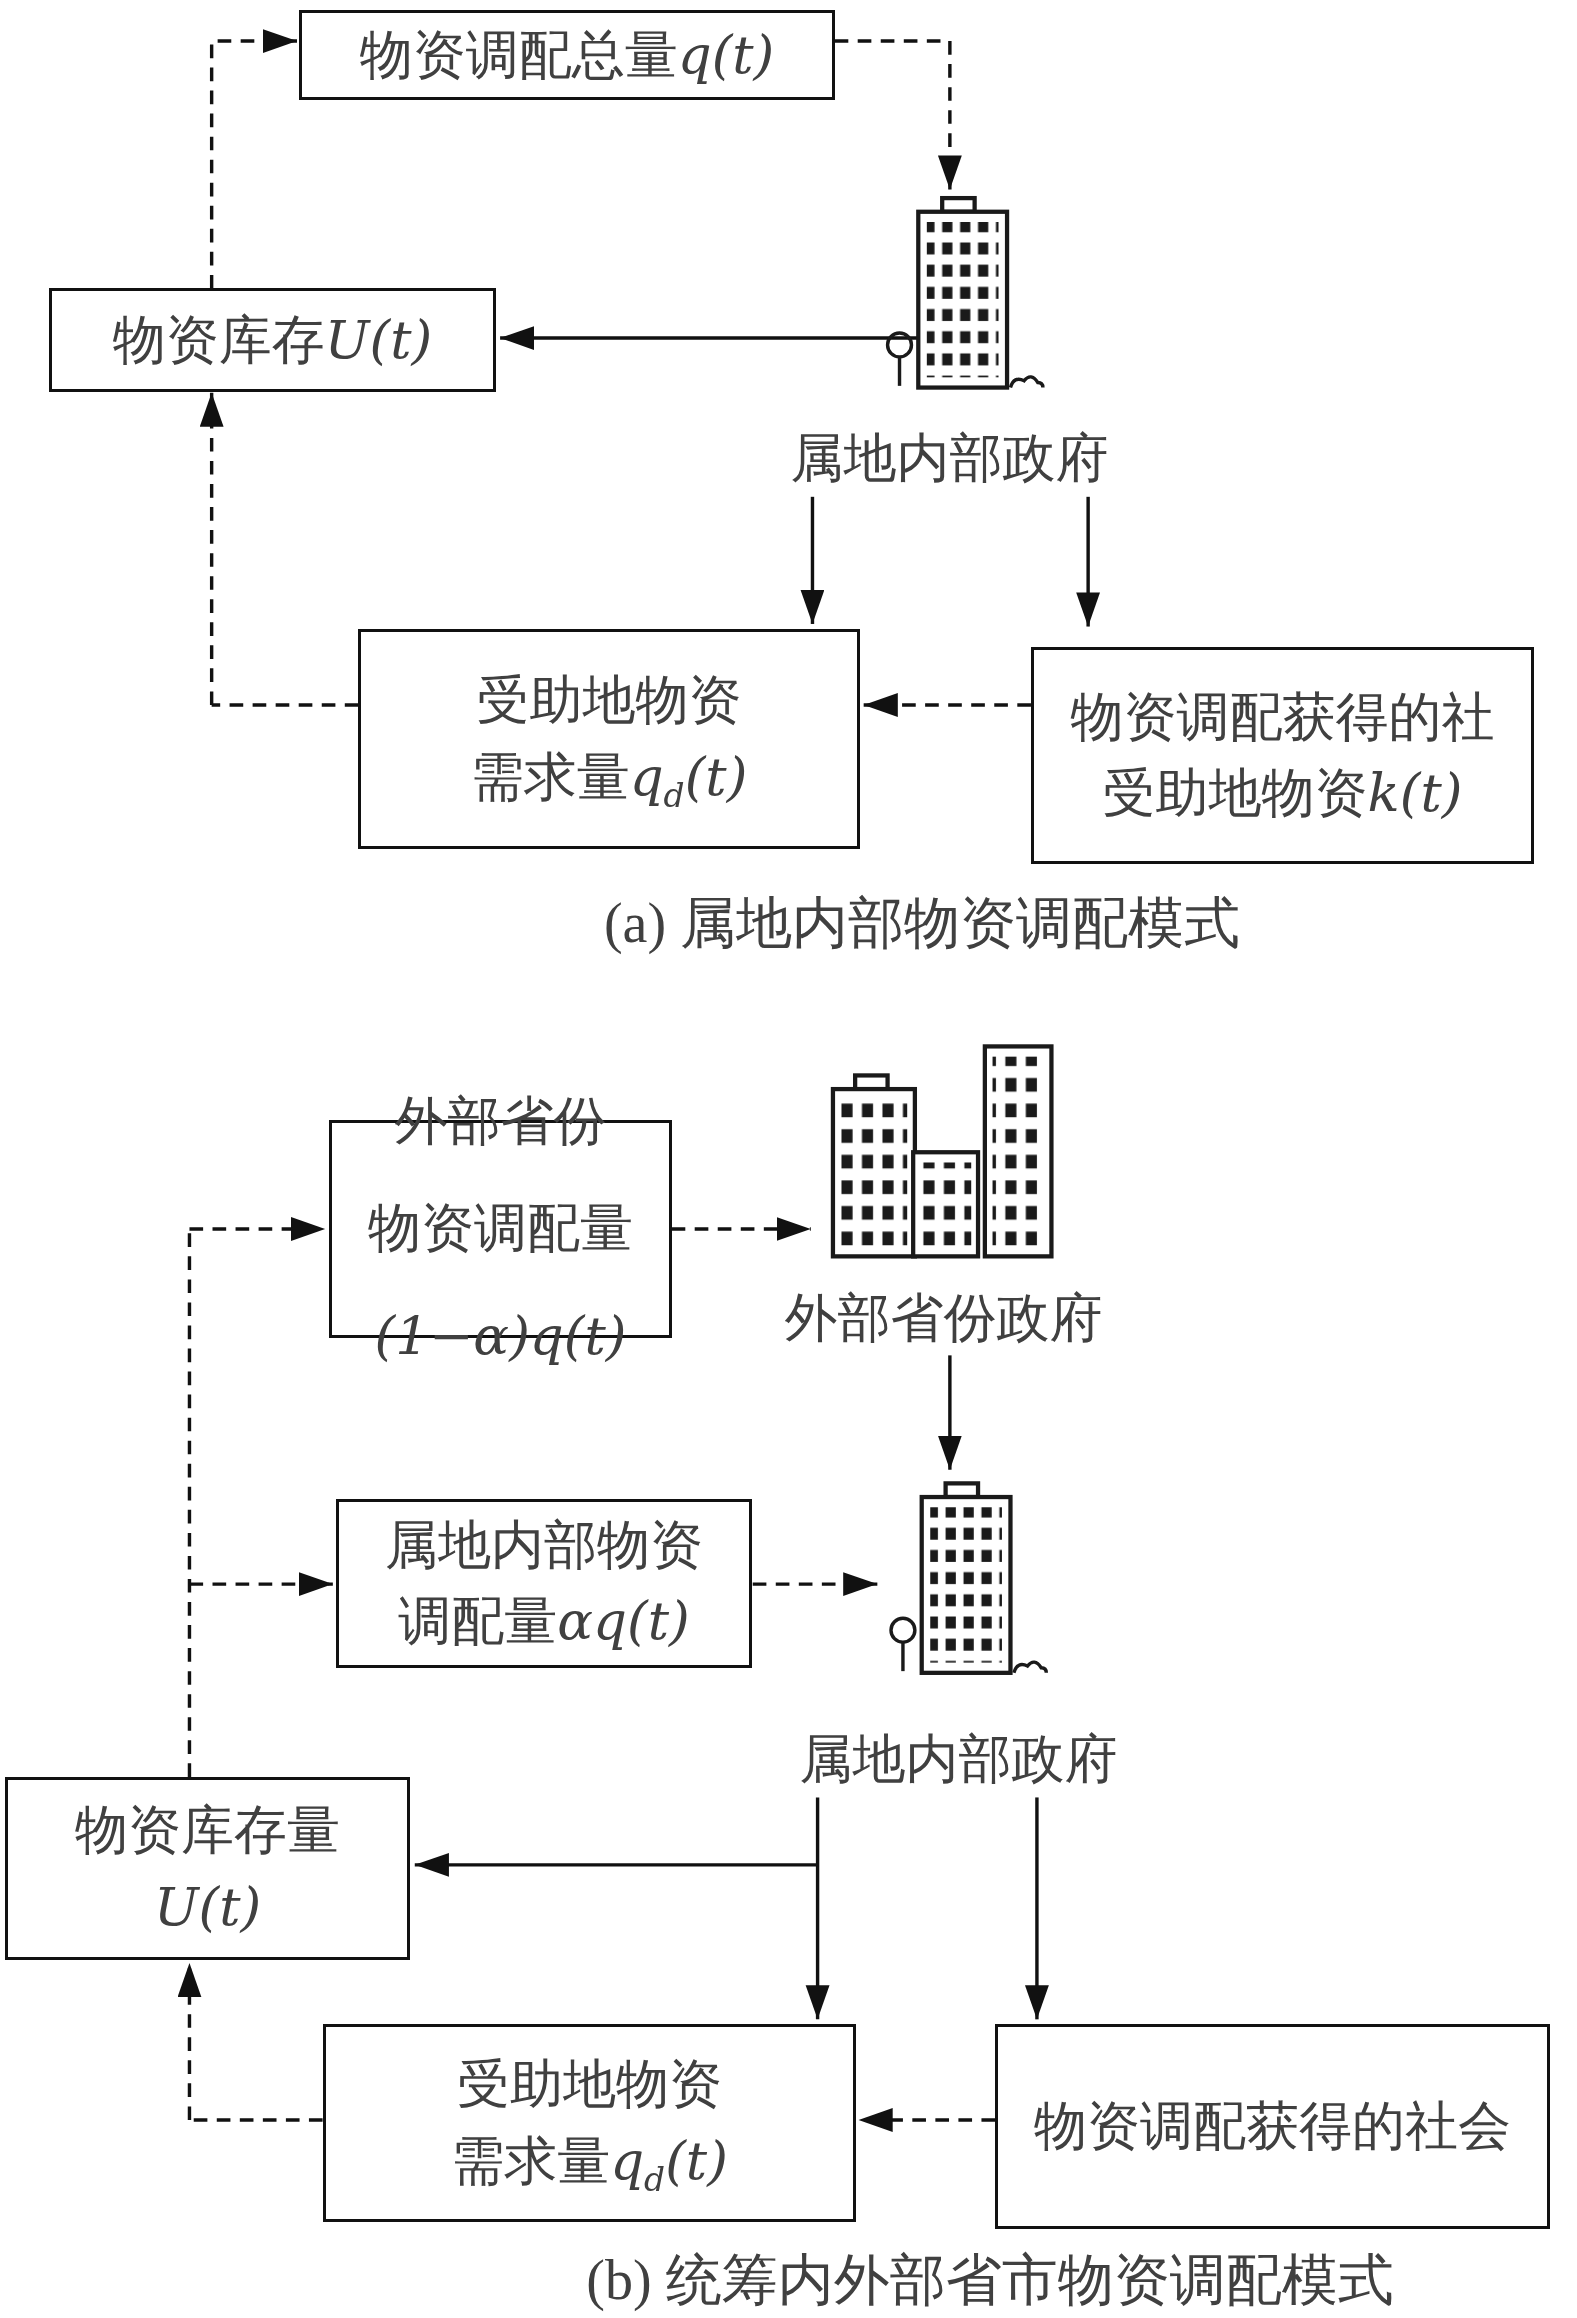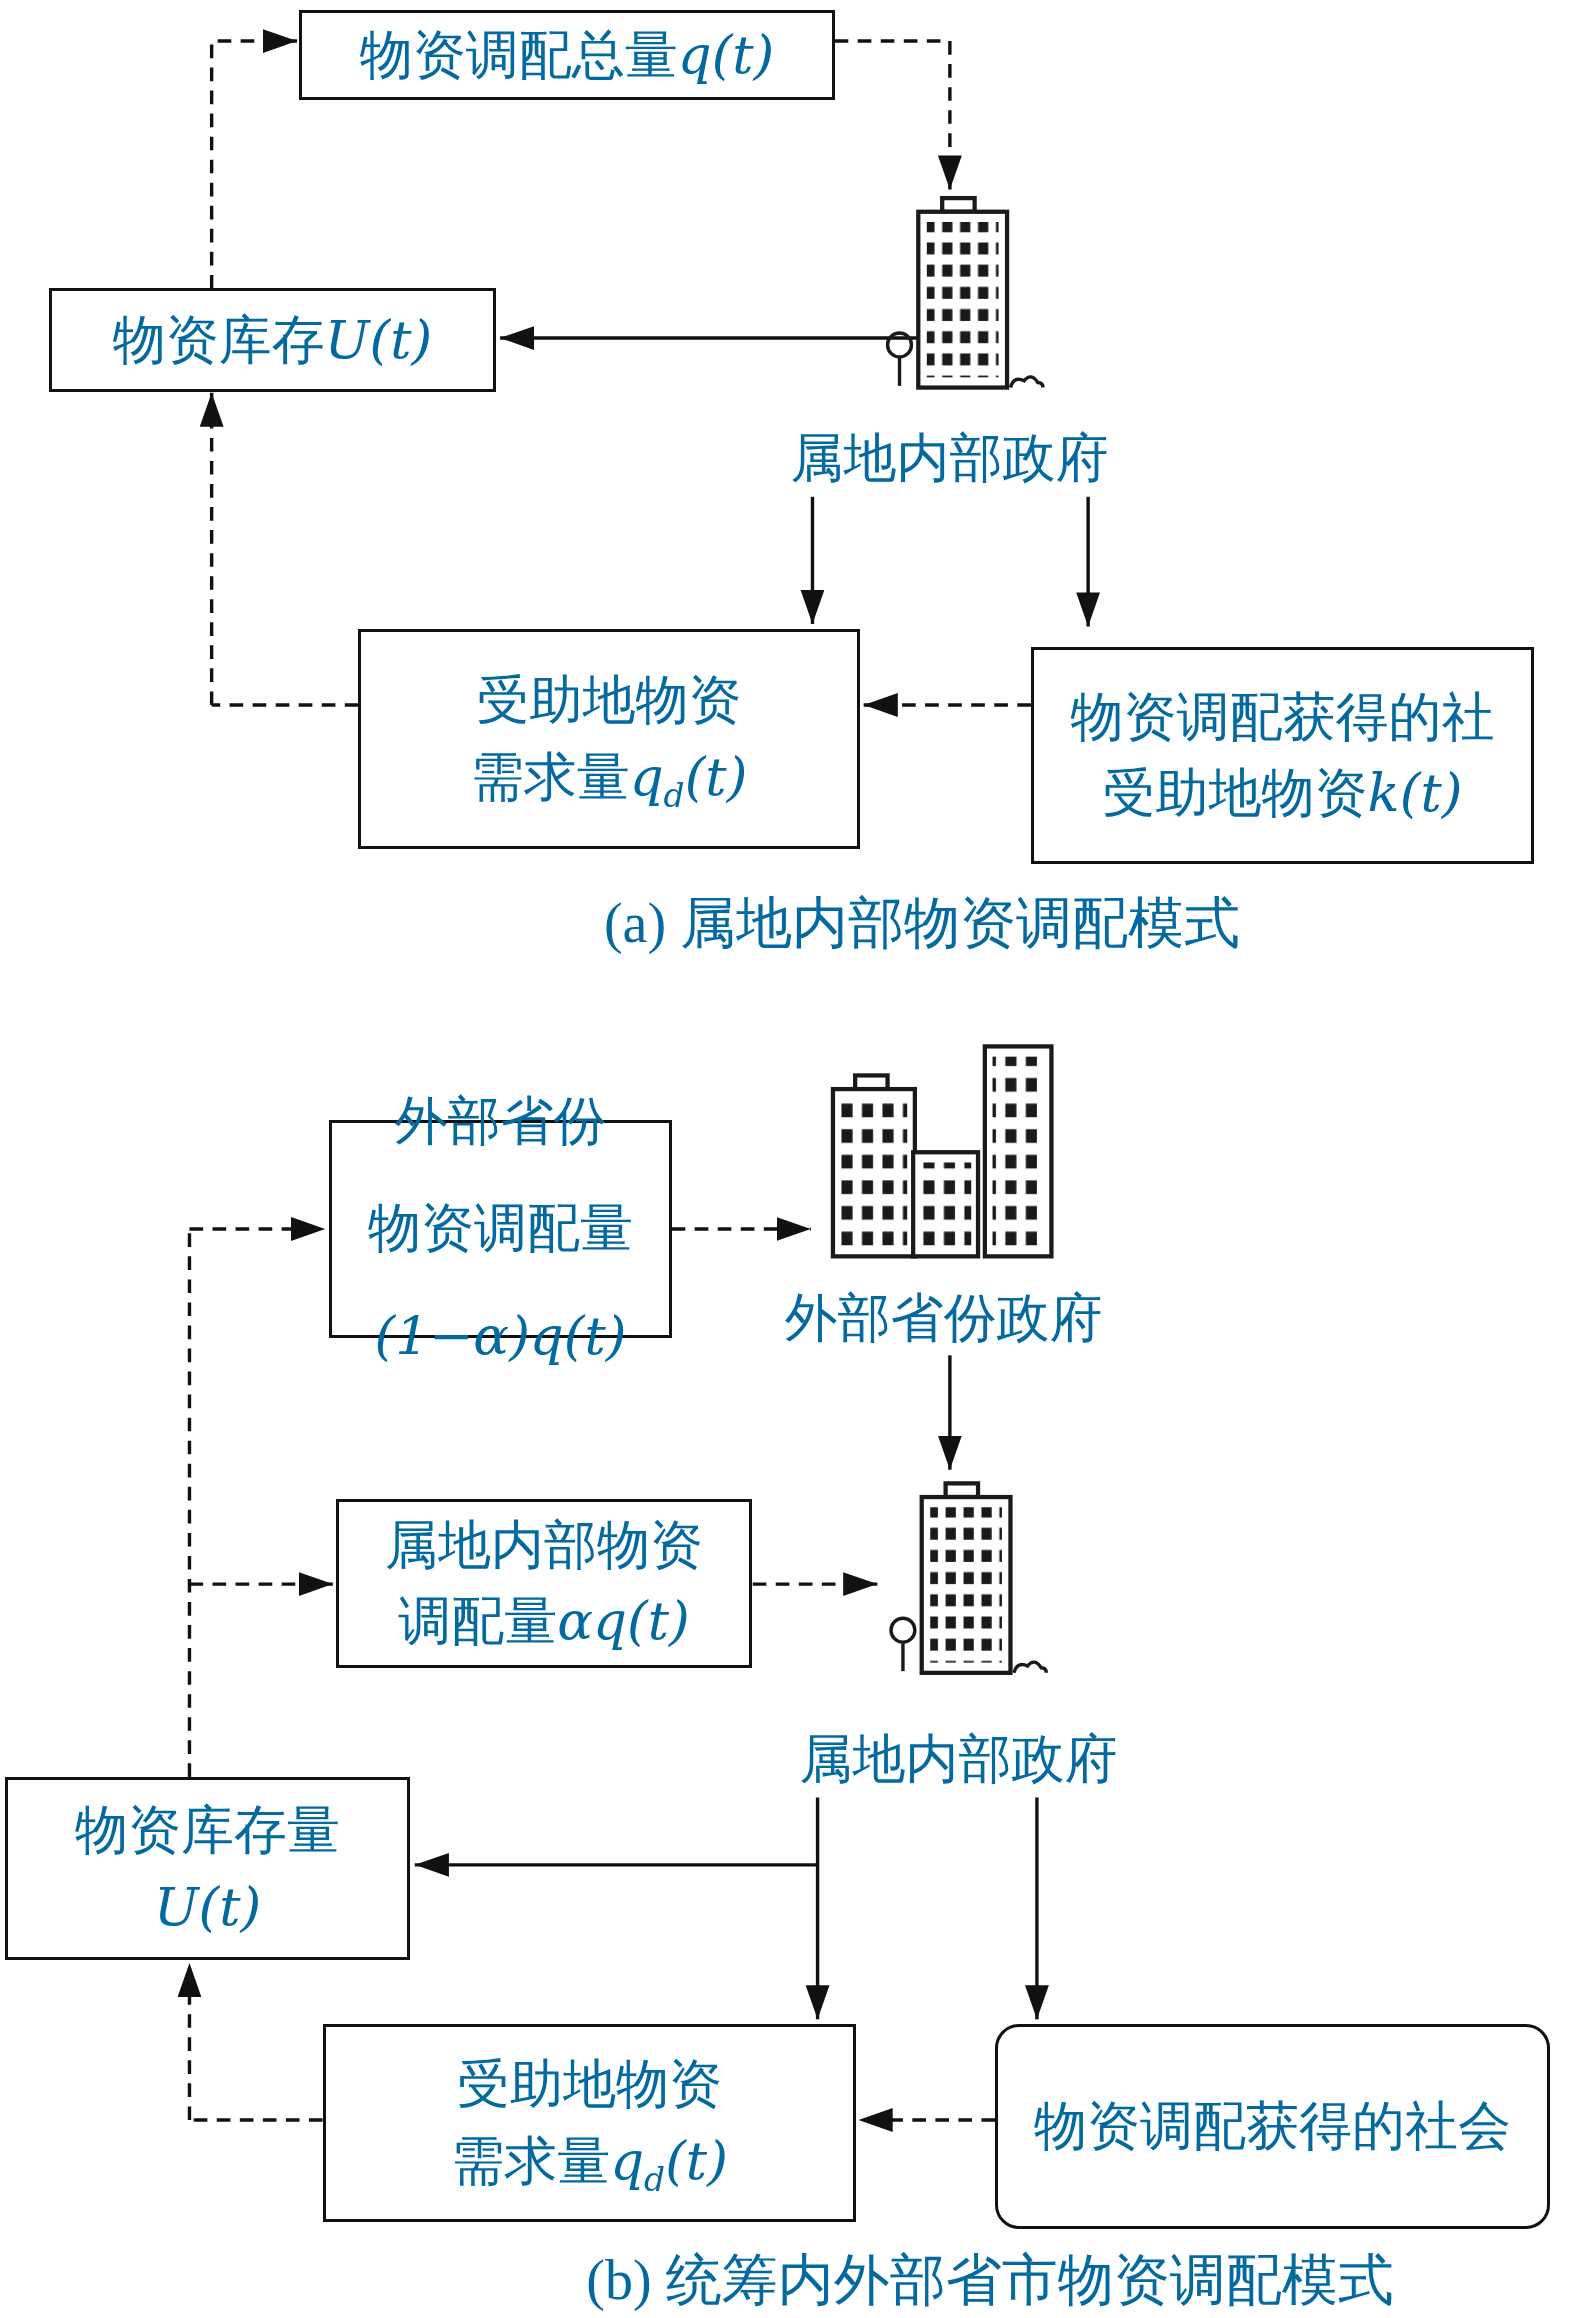--- a/index.html
+++ b/index.html
@@ -2,21 +2,21 @@
 <html style="font-size:13.7px"><head>
 <meta charset="utf-8">
 <style>
   html, body { margin: 0; padding: 0; background: #ffffff; }
   .canvas {
     position: relative;
     width: 1578px;
     height: 2319px;
     background: #ffffff;
     font-family: "Liberation Serif", serif;
-    color: #0369a1;
+    color: #404040;
     overflow: hidden;
   }
   svg.arrows {
     position: absolute;
     left: 0; top: 0;
     width: 1578px; height: 2319px;
   }
   .box {
     position: absolute;
     border: 3.4px solid #111111;
@@ -216,20 +216,20 @@
     <div class="mvar">U(t)</div>
   </div>
 
   <div class="box" style="left:323px; top:2024px; width:533px; height:198px;">
     <div>受助地物资</div>
     <div>
       <span>需求量</span><span class="mvar">q</span><sub class="mvar">d</sub><span class="mvar">(t)</span>
     </div>
   </div>
 
-  <div class="box" style="left:995px; top:2024px; width:555px; height:205px;border-radius:24px;">
+  <div class="box" style="left:995px; top:2024px; width:555px; height:205px;">
     <div>物资调配获得的社会</div>
   </div>
 
   <div class="caption" style="left:444px; top:2243px; width:1092px;">(b) 统筹内外部省市物资调配模式</div>
 
 </div>
 
 
 </body></html>

